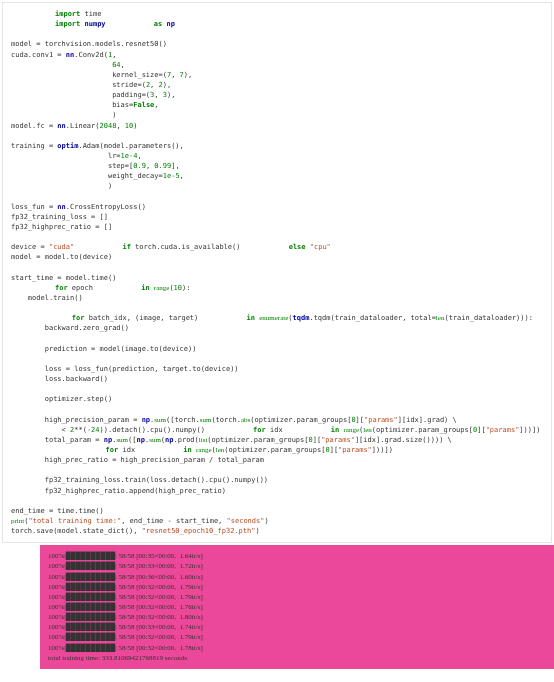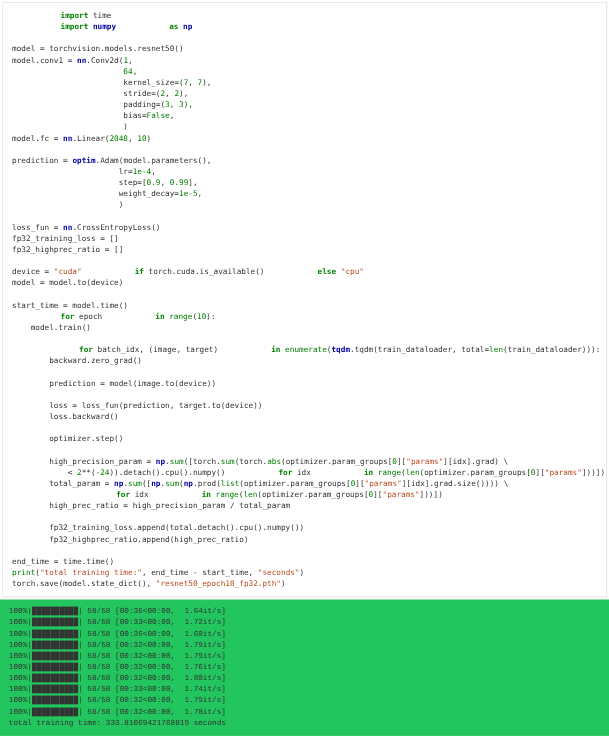--- a/index.html
+++ b/index.html
@@ -15,50 +15,51 @@
     margin: 2px;
   }
   .codecell {
     padding: 6px 8px 6px 8px;
     background: #ffffff;
     white-space: pre;
     color: #333333;
   }
   .outputcell {
     padding: 6px 8px 6px 8px;
-    background: #22c55e;
+    background: #ec4899;
     white-space: pre;
     color: #333333;
-    font-family: Liberation Mono, monospace;
+    font-family: Liberation Serif, serif;
+    margin-left: 40px;
   }
   .kw  { color: #008000; font-weight: bold; margin-left: 44px; }   
   .nn  { color: #0000a0; font-weight: bold; }   
   .num { color: #008000; }                      
   .str { color: #b84b20; }                      
-  .bil { color: #008000; }                      
-  .boo { color: #008000; font-weight: normal; }
+  .bil { color: #008000; font-family: Liberation Serif, serif; }                      
+  .boo { color: #008000; font-weight: bold; }
 </style>
 </head>
 <body>
 
 <div class="cell">
 <div class="codecell"><span class="kw">import</span> <span>time</span>
 <span class="kw">import</span> <span class="nn">numpy</span> <span class="kw">as</span> <span class="nn">np</span>
 <span></span>
 <span>model = torchvision.models.resnet50()</span>
-<span>model.conv1 = </span><span class="nn">nn</span><span>.Conv2d(</span><span class="num">1</span><span>,</span>
+<span>cuda.conv1 = </span><span class="nn">nn</span><span>.Conv2d(</span><span class="num">1</span><span>,</span>
 <span>                        </span><span class="num">64</span><span>,</span>
 <span>                        </span><span>kernel_size=(</span><span class="num">7</span><span>, </span><span class="num">7</span><span>),</span>
 <span>                        </span><span>stride=(</span><span class="num">2</span><span>, </span><span class="num">2</span><span>),</span>
 <span>                        </span><span>padding=(</span><span class="num">3</span><span>, </span><span class="num">3</span><span>),</span>
 <span>                        </span><span>bias=</span><span class="boo">False</span><span>,</span>
 <span>                        </span><span>)</span>
 <span>model.fc = </span><span class="nn">nn</span><span>.Linear(</span><span class="num">2048</span><span>, </span><span class="num">10</span><span>)</span>
 <span></span>
-<span>prediction = </span><span class="nn">optim</span><span>.Adam(model.parameters(),</span>
+<span>training = </span><span class="nn">optim</span><span>.Adam(model.parameters(),</span>
 <span>                       </span><span>lr=</span><span class="num">1e-4</span><span>,</span>
 <span>                       </span><span>step=[</span><span class="num">0.9</span><span>, </span><span class="num">0.99</span><span>],</span>
 <span>                       </span><span>weight_decay=</span><span class="num">1e-5</span><span>,</span>
 <span>                       </span><span>)</span>
 <span></span>
 <span>loss_fun = </span><span class="nn">nn</span><span>.CrossEntropyLoss()</span>
 <span>fp32_training_loss = []</span>
 <span>fp32_highprec_ratio = []</span>
 <span></span>
 <span>device = </span><span class="str">"cuda"</span><span> </span><span class="kw">if</span><span> torch.cuda.is_available() </span><span class="kw">else</span><span> </span><span class="str">"cpu"</span>
@@ -77,21 +78,21 @@
 <span>        </span><span>loss.backward()</span>
 <span></span>
 <span>        </span><span>optimizer.step()</span>
 <span></span>
 <span>        </span><span>high_precision_param = </span><span class="nn">np</span><span>.</span><span class="bil">sum</span><span>([torch.</span><span class="bil">sum</span><span>(torch.</span><span class="bil">abs</span><span>(optimizer.param_groups[</span><span class="num">0</span><span>][</span><span class="str">"params"</span><span>][idx].grad) \</span>
 <span>            </span><span>&lt; </span><span class="num">2</span><span>**(-</span><span class="num">24</span><span>)).detach().cpu().numpy() </span><span class="kw">for</span><span> idx </span><span class="kw">in</span><span> </span><span class="bil">range</span><span>(</span><span class="bil">len</span><span>(optimizer.param_groups[</span><span class="num">0</span><span>][</span><span class="str">"params"</span><span>]))])</span>
 <span>        </span><span>total_param = </span><span class="nn">np</span><span>.</span><span class="bil">sum</span><span>([</span><span class="nn">np</span><span>.</span><span class="bil">sum</span><span>(</span><span class="nn">np</span><span>.prod(</span><span class="bil">list</span><span>(optimizer.param_groups[</span><span class="num">0</span><span>][</span><span class="str">"params"</span><span>][idx].grad.size()))) \</span>
 <span>            </span><span class="kw">for</span><span> idx </span><span class="kw">in</span><span> </span><span class="bil">range</span><span>(</span><span class="bil">len</span><span>(optimizer.param_groups[</span><span class="num">0</span><span>][</span><span class="str">"params"</span><span>]))])</span>
 <span>        </span><span>high_prec_ratio = high_precision_param / total_param</span>
 <span></span>
-<span>        </span><span>fp32_training_loss.append(total.detach().cpu().numpy())</span>
+<span>        </span><span>fp32_training_loss.train(loss.detach().cpu().numpy())</span>
 <span>        </span><span>fp32_highprec_ratio.append(high_prec_ratio)</span>
 <span></span>
 <span>end_time = time.time()</span>
 <span class="bil">print</span><span>(</span><span class="str">"total training time:"</span><span>, end_time - start_time, </span><span class="str">"seconds"</span><span>)</span>
 <span>torch.save(model.state_dict(), </span><span class="str">"resnet50_epoch10_fp32.pth"</span><span>)</span></div>
 </div>
 
 <div class="outputcell" id="output-block">100%|██████████| 58/58 [00:35&lt;00:00,  1.64it/s]
 100%|██████████| 58/58 [00:33&lt;00:00,  1.72it/s]
 100%|██████████| 58/58 [00:36&lt;00:00,  1.60it/s]

